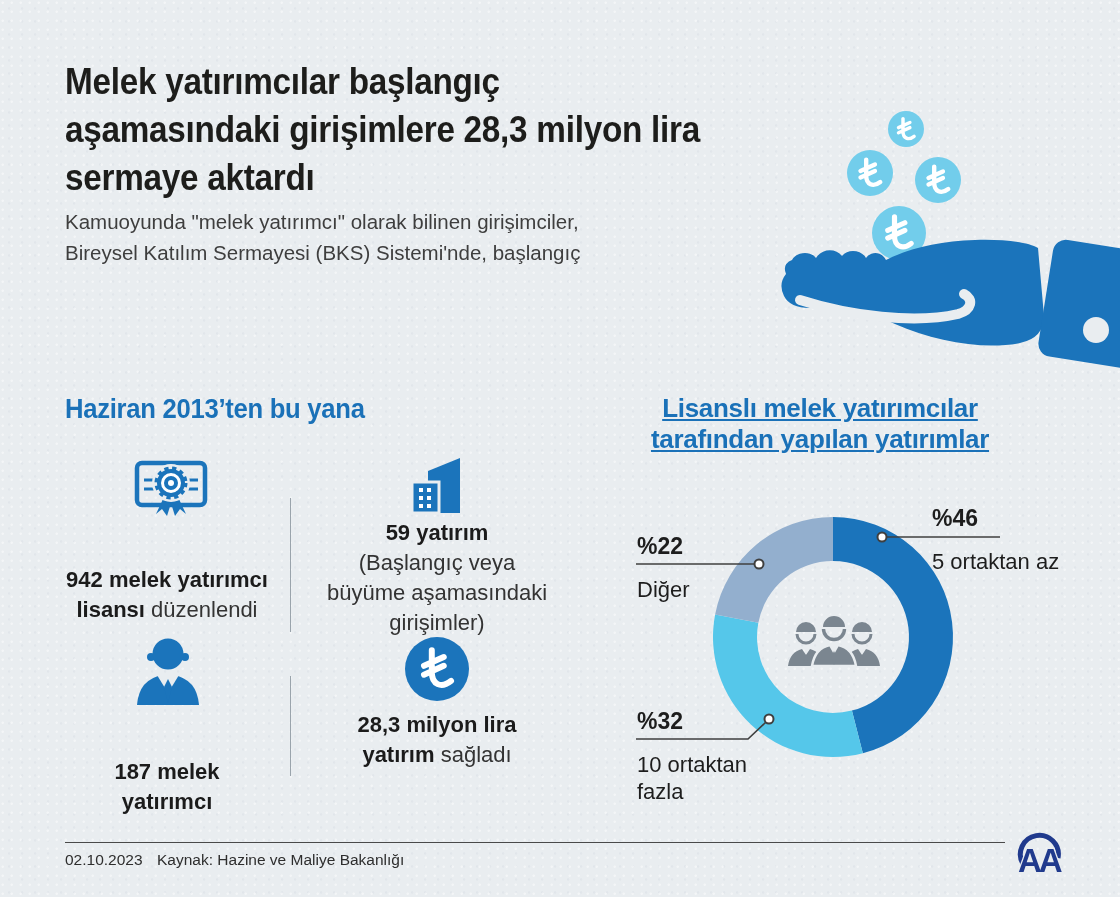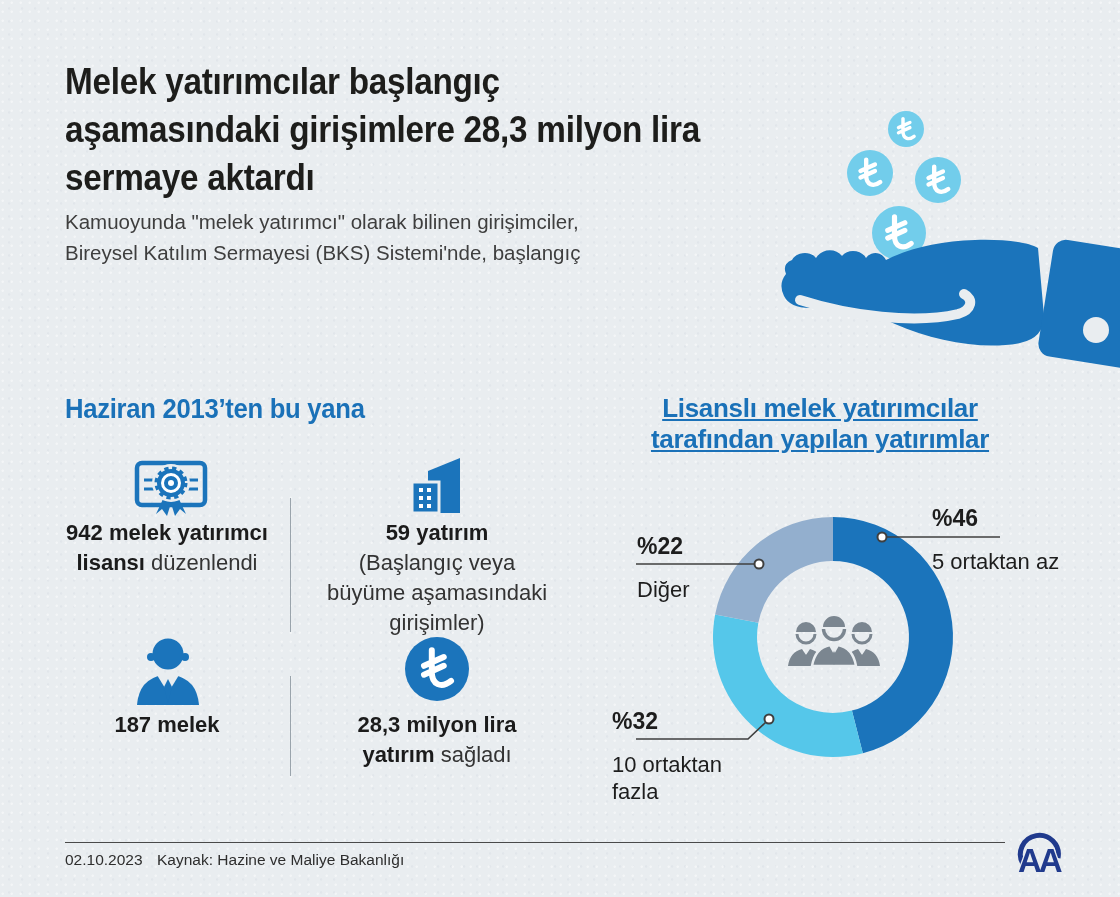--- a/index.html
+++ b/index.html
@@ -18,21 +18,21 @@
   
   .intro{left:65px;top:206px;width:640px;color:#3e3e3e;font-size:20.5px;line-height:31px;}
   
   .sec-head{color:#1a71b8;font-weight:700;font-size:27px;letter-spacing:-.3px;}
   .sec-head-left{left:65px;top:394px;transform:scaleX(.95);transform-origin:left top;}
   .sec-head-right{left:600px;top:393px;width:440px;text-align:center;line-height:31px;
     font-size:26px;text-decoration:underline;}
   
   .stat-text{width:260px;text-align:center;font-size:22px;line-height:30px;color:#333;}
   .stat-text b{color:#1b1b1b;font-weight:700;}
-  .col1{left:37px;}
+  .col1{left:37px;margin-top:47px;}
   .col2{left:307px;}
   .vdiv{width:0;border-left:1.6px solid #9aa4ac;left:290px;}
   
   .callout{color:#1d1d1d;}
   .callout .pct{font-size:23px;font-weight:700;line-height:26px;}
   .callout .lbl{font-size:22px;line-height:27px;margin-top:17px;}
   
   .footer-line{left:65px;top:842px;width:940px;border-top:1.6px solid #4a4a4a;}
   .footer-text{top:851px;font-size:15.5px;color:#2e2e2e;}
   svg{display:block;}
@@ -135,20 +135,21 @@
   <svg class="abs" style="left:133px;top:633px" width="70" height="72" viewBox="0 0 70 72">
     <circle cx="18" cy="24" r="4" fill="#1b74bb"></circle>
       <circle cx="52" cy="24" r="4" fill="#1b74bb"></circle>
     <circle cx="35" cy="21" r="15.5" fill="#1b74bb"></circle>
     <path d="M4 72 Q6 46 30 42 L40 42 Q64 46 66 72 Z" fill="#1b74bb"></path>
     <path d="M24 42 L35 60 L46 42 Z" fill="#e9edf0"></path>
     <path d="M35 46 L39 54 L35 70 L31 54 Z" fill="#1b74bb"></path>
   </svg>
   <div class="abs stat-text col1" style="top:710px">
     <div><b>187 melek</b></div>
+    <div><b>yatırımcı</b></div>
   </div>
 
   <svg class="abs" style="left:404px;top:636px" width="66" height="66" viewBox="0 0 66 66">
     <circle cx="33" cy="33" r="32" fill="#1b74bb"></circle>
     <use href="#lira-glyph" stroke="#ffffff" transform="translate(33,34) scale(0.52)"></use>
   </svg>
   <div class="abs stat-text col2" style="top:710px">
     <div><b>28,3 milyon lira</b></div>
     <div><b>yatırım</b><span> sağladı</span></div>
   </div>
@@ -194,21 +195,21 @@
   </svg>
 
   <div class="abs callout" style="left:932px;top:505px;width:170px">
     <div class="pct">%46</div>
     <div class="lbl">5 ortaktan az</div>
   </div>
   <div class="abs callout" style="left:637px;top:533px;width:140px">
     <div class="pct">%22</div>
     <div class="lbl">Diğer</div>
   </div>
-  <div class="abs callout" style="left:612px;top:708px;width:135px">
+  <div class="abs callout" style="left:637px;top:708px;width:135px">
     <div class="pct">%32</div>
     <div class="lbl">10 ortaktan fazla</div>
   </div>
 
   <div class="abs footer-line"></div>
   <div class="abs footer-text" style="left:65px">02.10.2023</div>
   <div class="abs footer-text" style="left:157px">Kaynak: Hazine ve Maliye Bakanlığı</div>
   <svg class="abs" style="left:1010px;top:826px" width="62" height="56" viewBox="0 0 62 56">
     <path d="M13 38 A19 19 0 1 1 48 32" fill="none" stroke="#203a8d" stroke-width="5"></path>
     <text x="8" y="46" font-family="Liberation Sans, DejaVu Sans, sans-serif" font-size="33" font-weight="bold" letter-spacing="-3" fill="#203a8d" stroke="#e9edf0" stroke-width="2.5" style="paint-order:stroke" aria-label="AA">AA</text>

